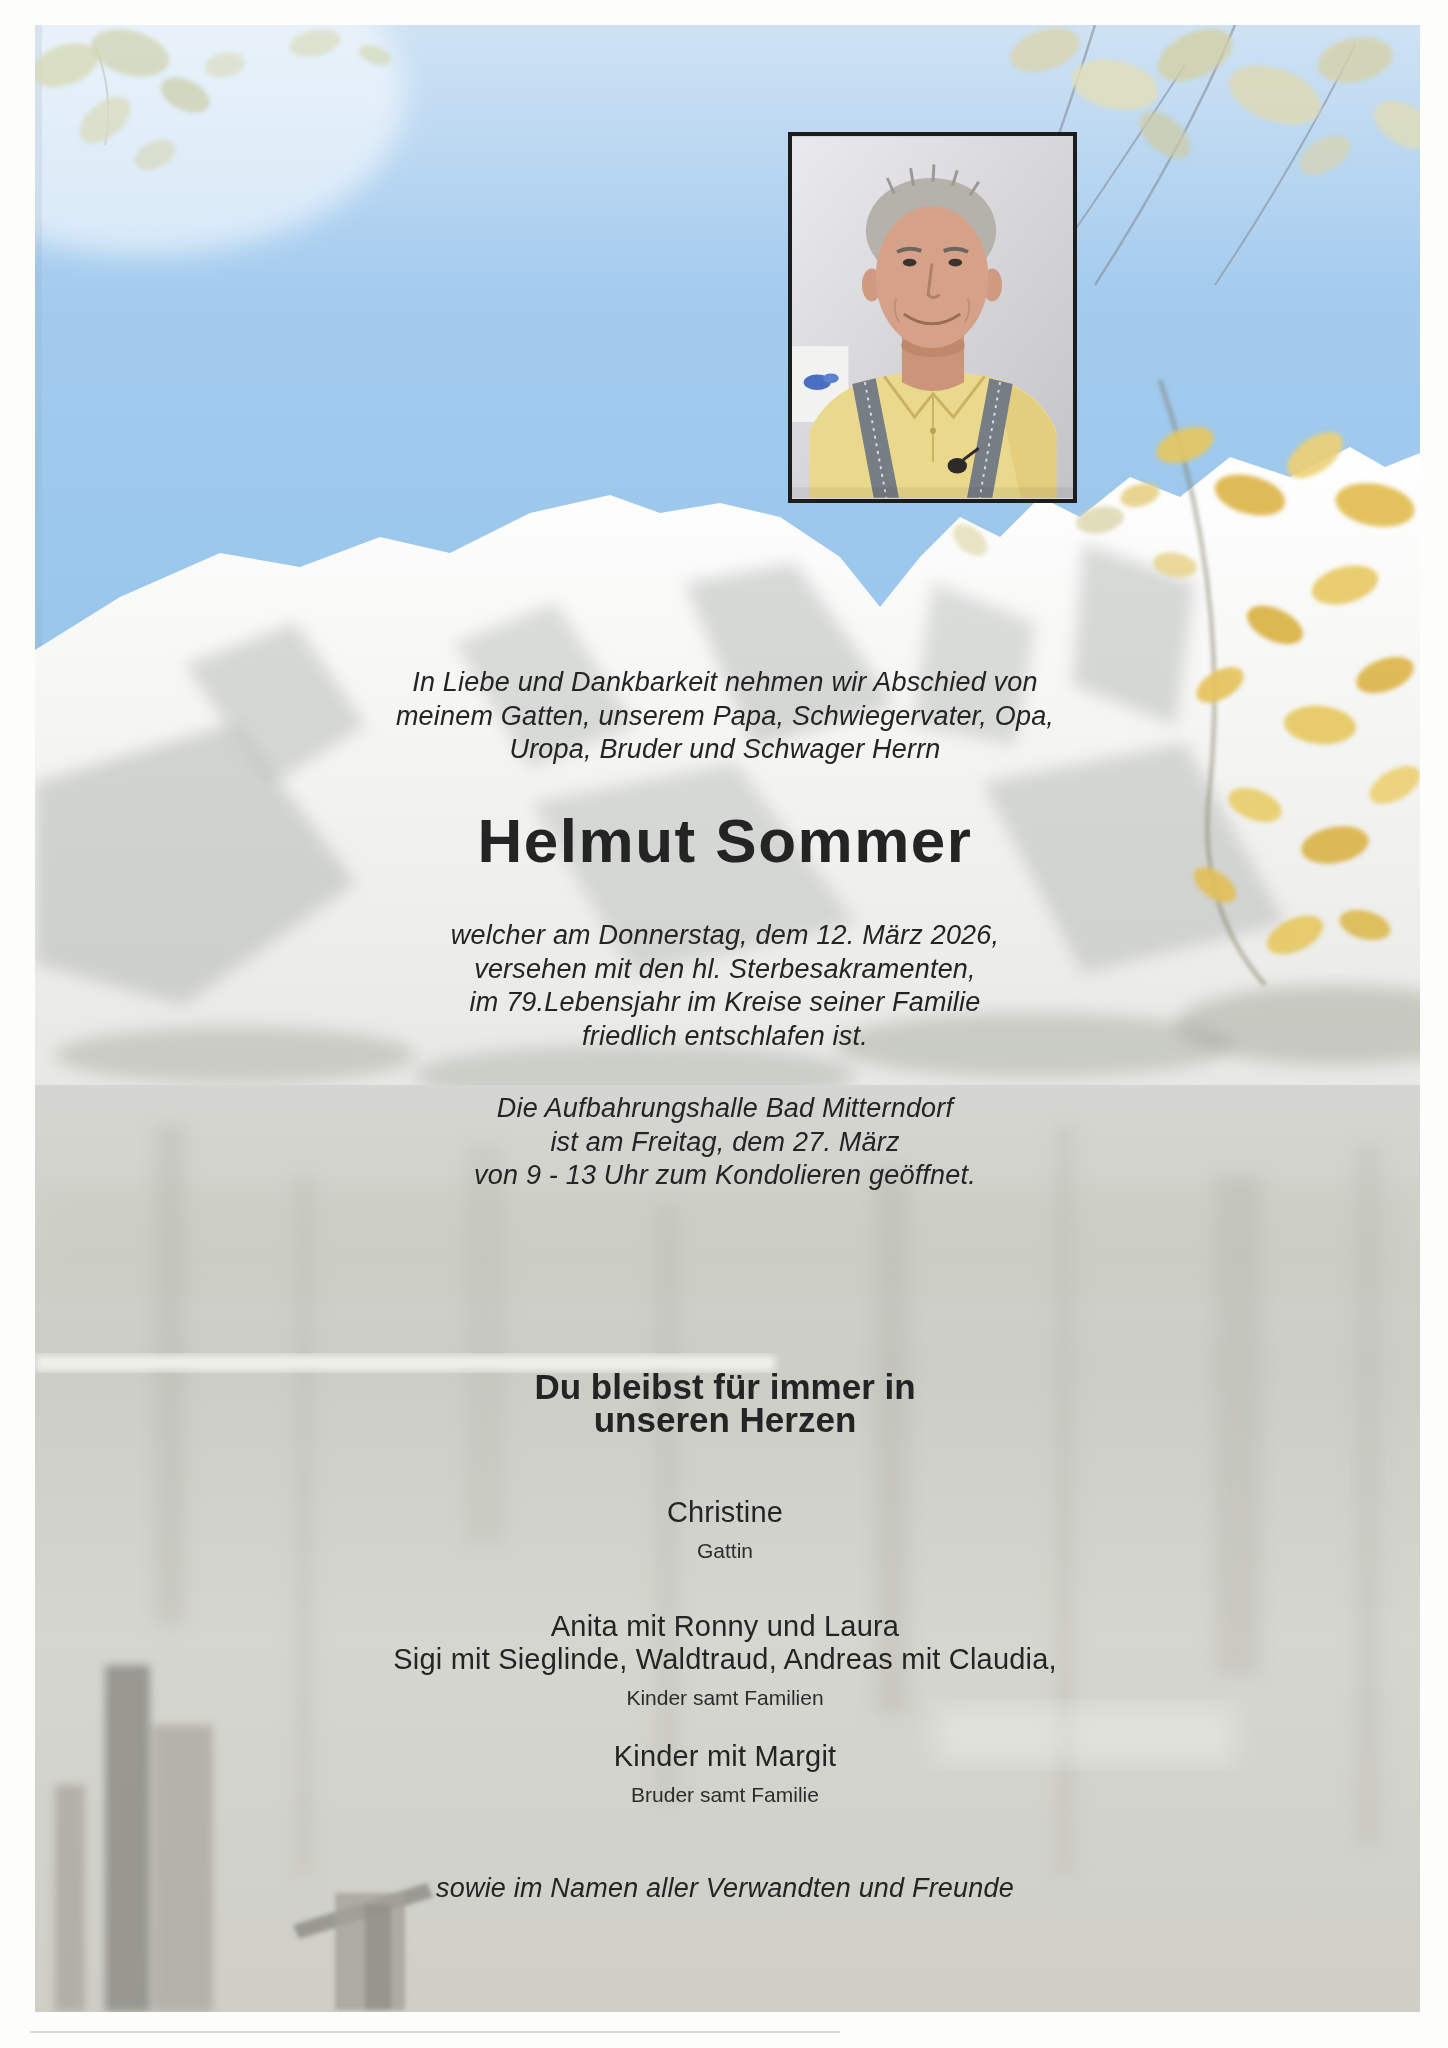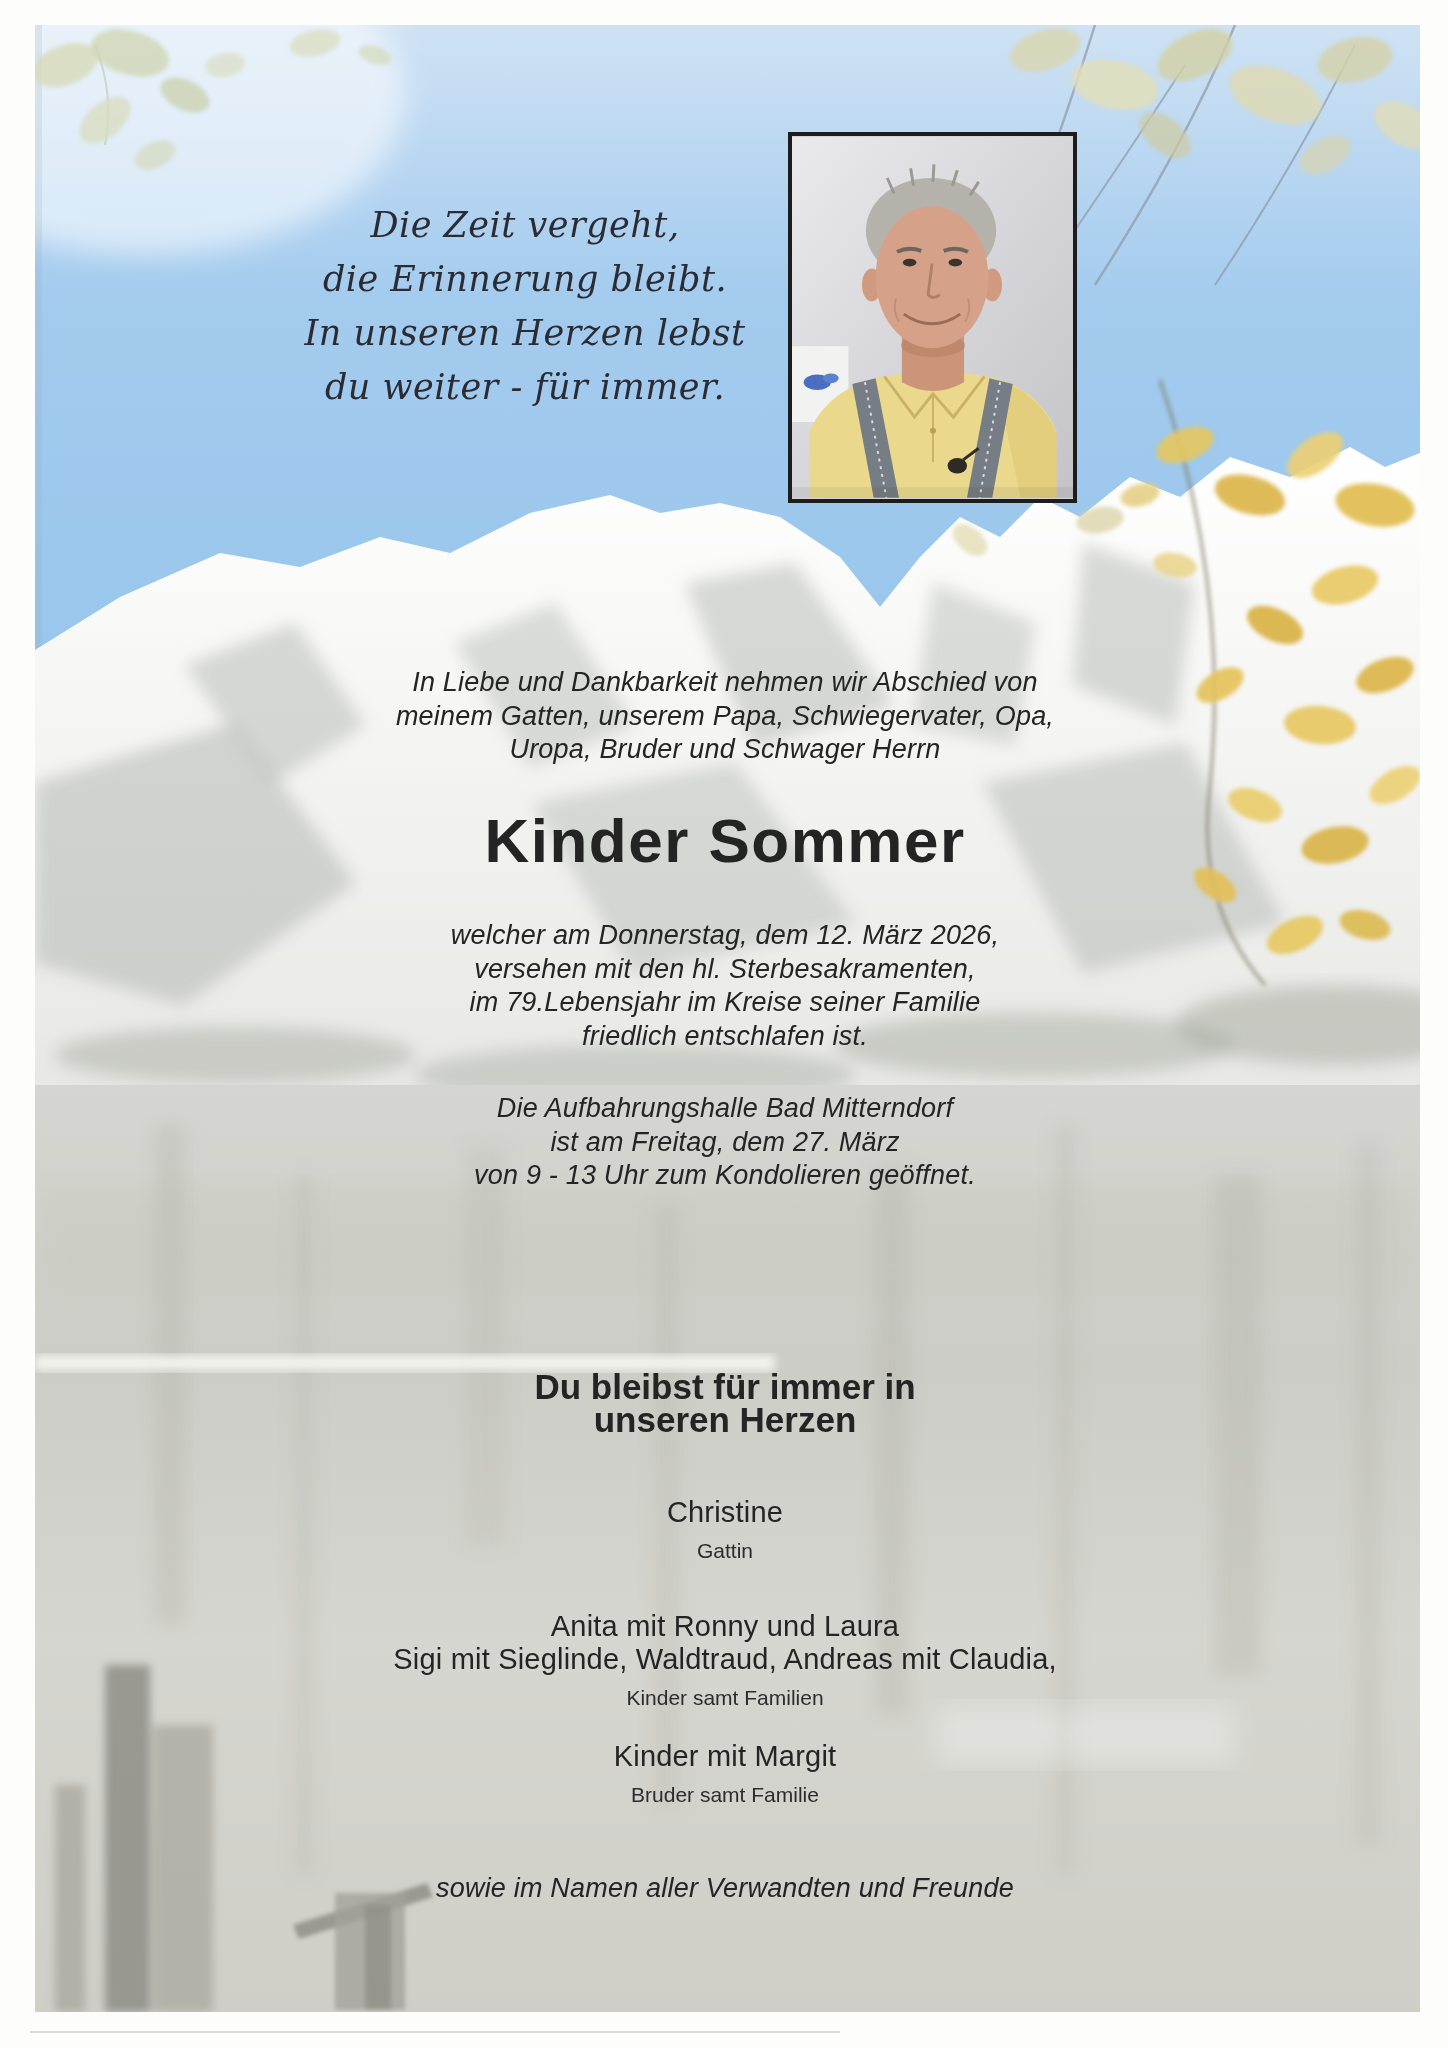--- a/index.html
+++ b/index.html
@@ -169,21 +169,20 @@
         <ellipse cx="1180" cy="860" rx="24" ry="13" fill="#e2bf55" opacity="0.9" transform="rotate(35 1180 860)"></ellipse>
         <ellipse cx="1260" cy="910" rx="30" ry="16" fill="#e6c65e" opacity="0.9" transform="rotate(-25 1260 910)"></ellipse>
         <ellipse cx="1330" cy="900" rx="26" ry="14" fill="#dcb94f" opacity="0.9" transform="rotate(15 1330 900)"></ellipse>
         <ellipse cx="1360" cy="760" rx="28" ry="15" fill="#eccf72" opacity="0.9" transform="rotate(-30 1360 760)"></ellipse>
         <ellipse cx="1140" cy="540" rx="22" ry="12" fill="#e8d48a" opacity="0.85" transform="rotate(10 1140 540)"></ellipse>
         <ellipse cx="1105" cy="470" rx="20" ry="11" fill="#e4cd7c" opacity="0.85" transform="rotate(-15 1105 470)"></ellipse>
       </g>
     </svg>
   </div>
 
-  <div class="verse">Die Zeit vergeht,<br>die Erinnerung bleibt.<br>In unseren Herzen lebst<br>du weiter - für immer.</div>
 
   <div class="photo">
     <svg viewBox="0 0 289 371" role="img" aria-label="Porträtfoto: älterer Herr mit grauem Haar, gelbes Poloshirt mit grauen Hosenträgern">
       <defs>
         <linearGradient id="pbg" x1="0" y1="0" x2="1" y2="1">
           <stop offset="0" stop-color="#eaeaed"></stop>
             <stop offset="1" stop-color="#c3c3c8"></stop>
         </linearGradient>
       </defs>
       <rect x="0" y="0" width="289" height="371" fill="url(#pbg)"></rect>
@@ -224,21 +223,21 @@
       <polygon points="203,248 227,254 206,371 180,371" fill="#777d84"></polygon>
       <path d="M75,252 L97,371" stroke="#d9dde0" stroke-width="2" stroke-dasharray="3 5"></path>
       <path d="M214,252 L193,371" stroke="#d9dde0" stroke-width="2" stroke-dasharray="3 5"></path>
       <ellipse cx="170" cy="338" rx="10" ry="8" fill="#2e2a26"></ellipse>
       <line x1="176" y1="332" x2="192" y2="320" stroke="#2e2a26" stroke-width="3"></line>
       <rect x="0" y="360" width="289" height="11" fill="#000000" opacity="0.06"></rect>
     </svg>
   </div>
 
   <div class="centered body-text intro">In Liebe und Dankbarkeit nehmen wir Abschied von<br>meinem Gatten, unserem Papa, Schwiegervater, Opa,<br>Uropa, Bruder und Schwager Herrn</div>
-  <div class="centered deceased">Kinder Sommer</div>
+  <div class="centered deceased">Helmut Sommer</div>
   <div class="centered body-text death">welcher am Donnerstag, dem 12. März 2026,<br>versehen mit den hl. Sterbesakramenten,<br>im 79.Lebensjahr im Kreise seiner Familie<br>friedlich entschlafen ist.</div>
   <div class="centered body-text viewing">Die Aufbahrungshalle Bad Mitterndorf<br>ist am Freitag, dem 27. März<br>von 9 - 13 Uhr zum Kondolieren geöffnet.</div>
   <div class="centered farewell">Du bleibst für immer in<br>unseren Herzen</div>
 
   <div class="mourner-group g0">
     <div class="mourner-names"><span class="seg-bold">Christine</span></div>
     <div class="mourner-relation">Gattin</div>
   </div>
   <div class="mourner-group g1">
     <div class="mourner-names"><span class="seg-bold">Anita</span><span class="seg-reg"> mit </span><span class="seg-bold">Ronny</span><span class="seg-reg"> und </span><span class="seg-bold">Laura</span><br><span class="seg-bold">Sigi</span><span class="seg-reg"> mit </span><span class="seg-bold">Sieglinde, Waldtraud, Andreas</span><span class="seg-reg"> mit </span><span class="seg-bold">Claudia,</span></div>

